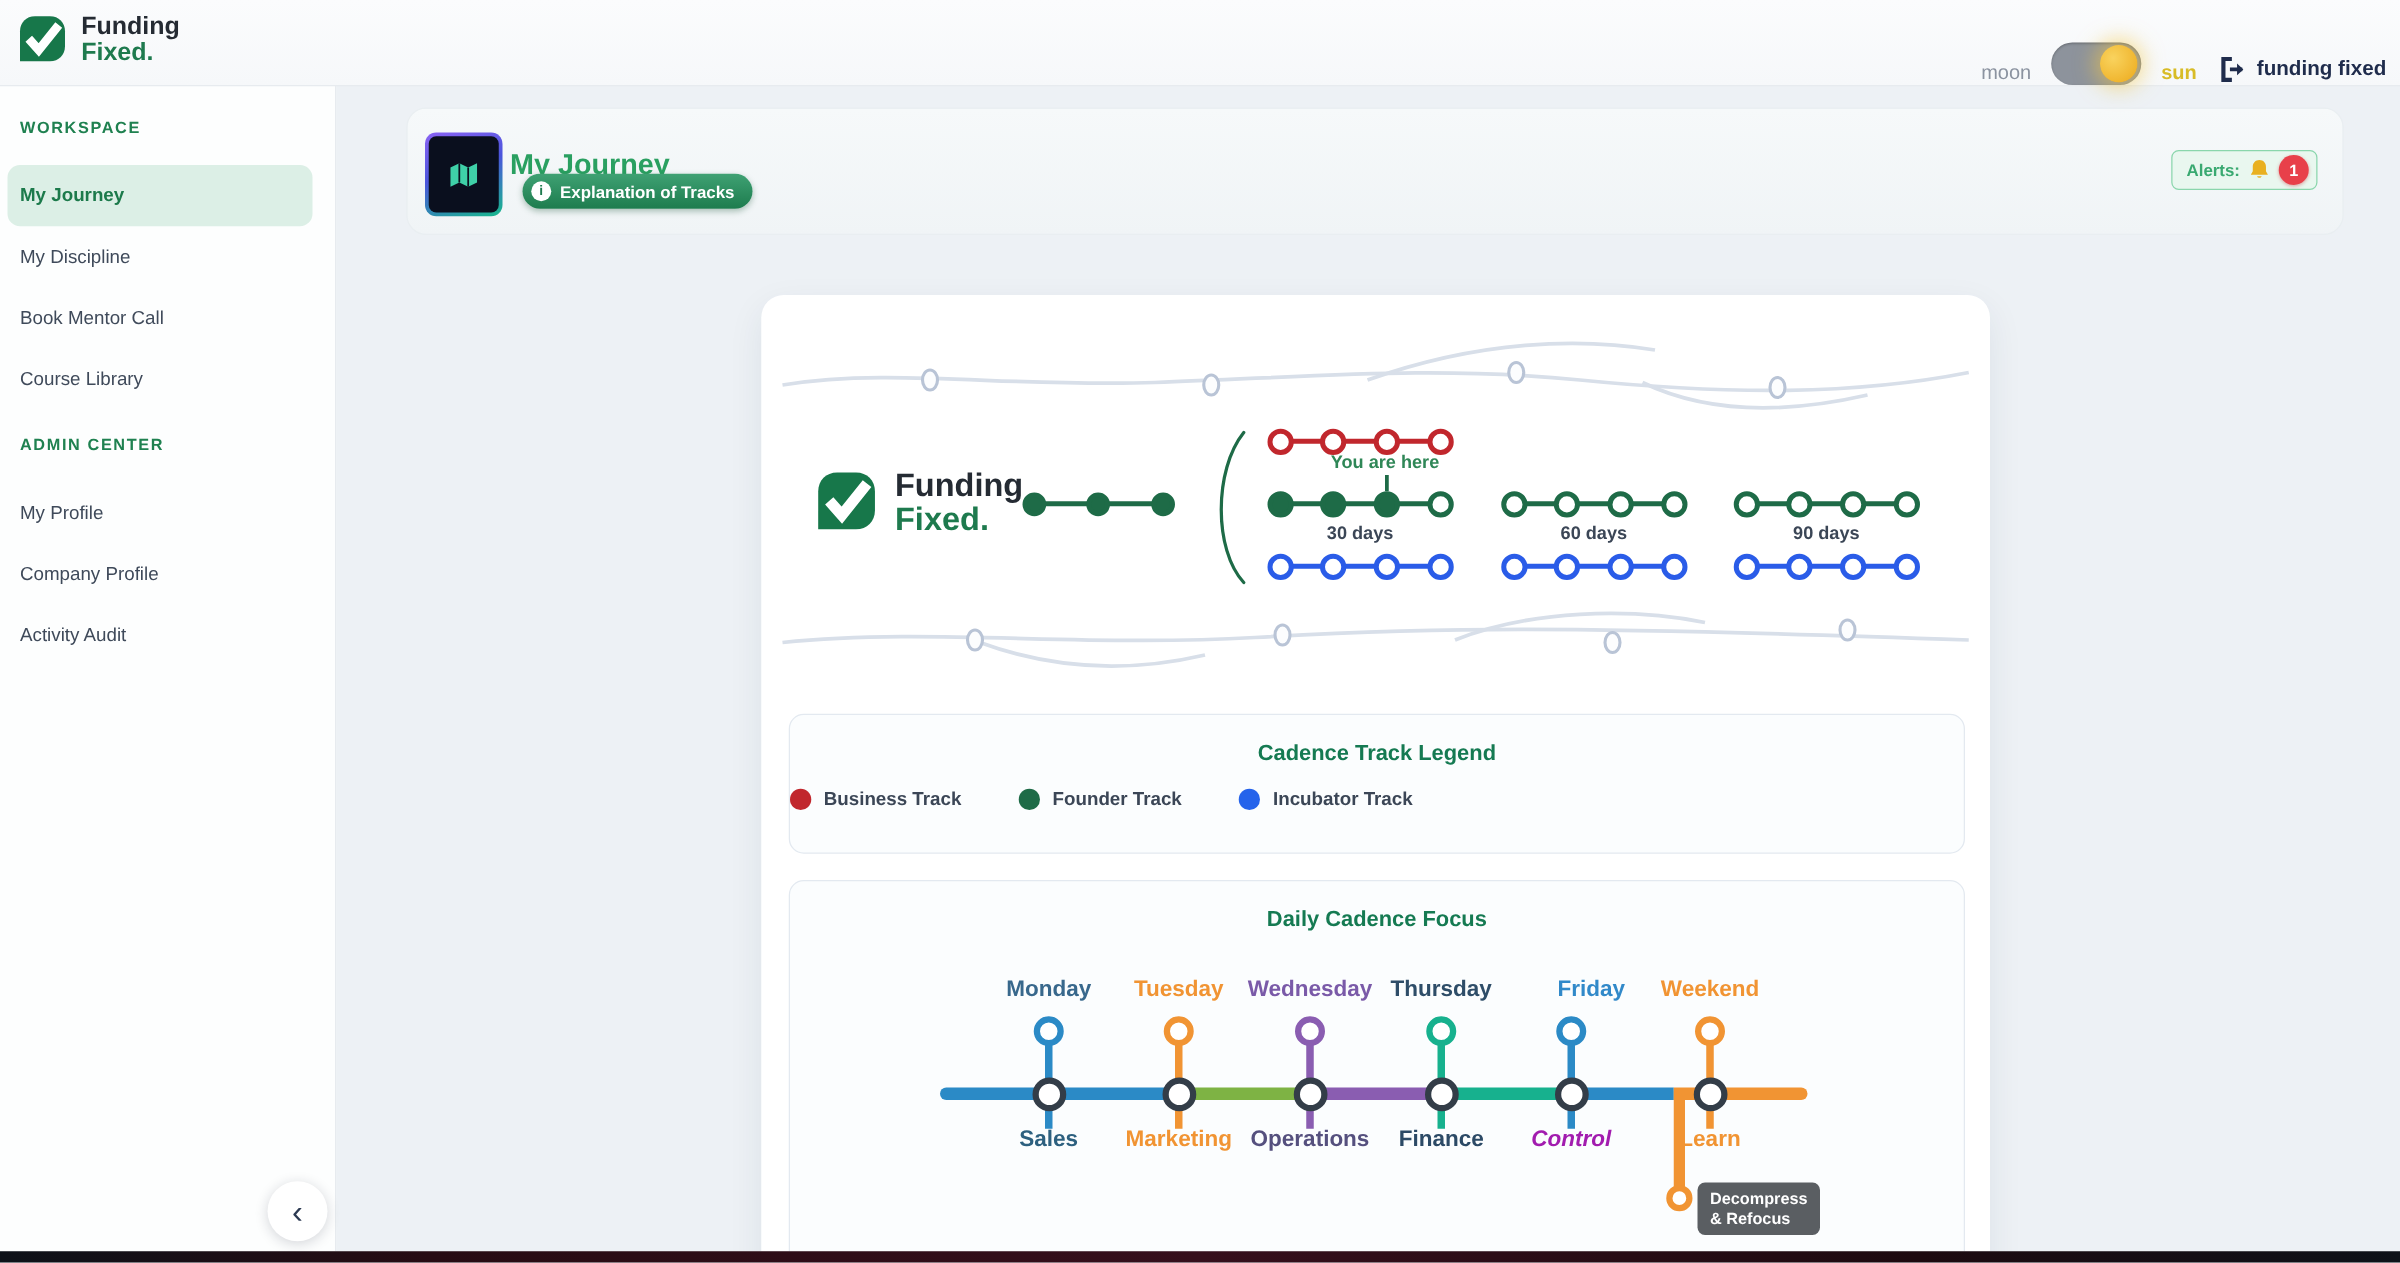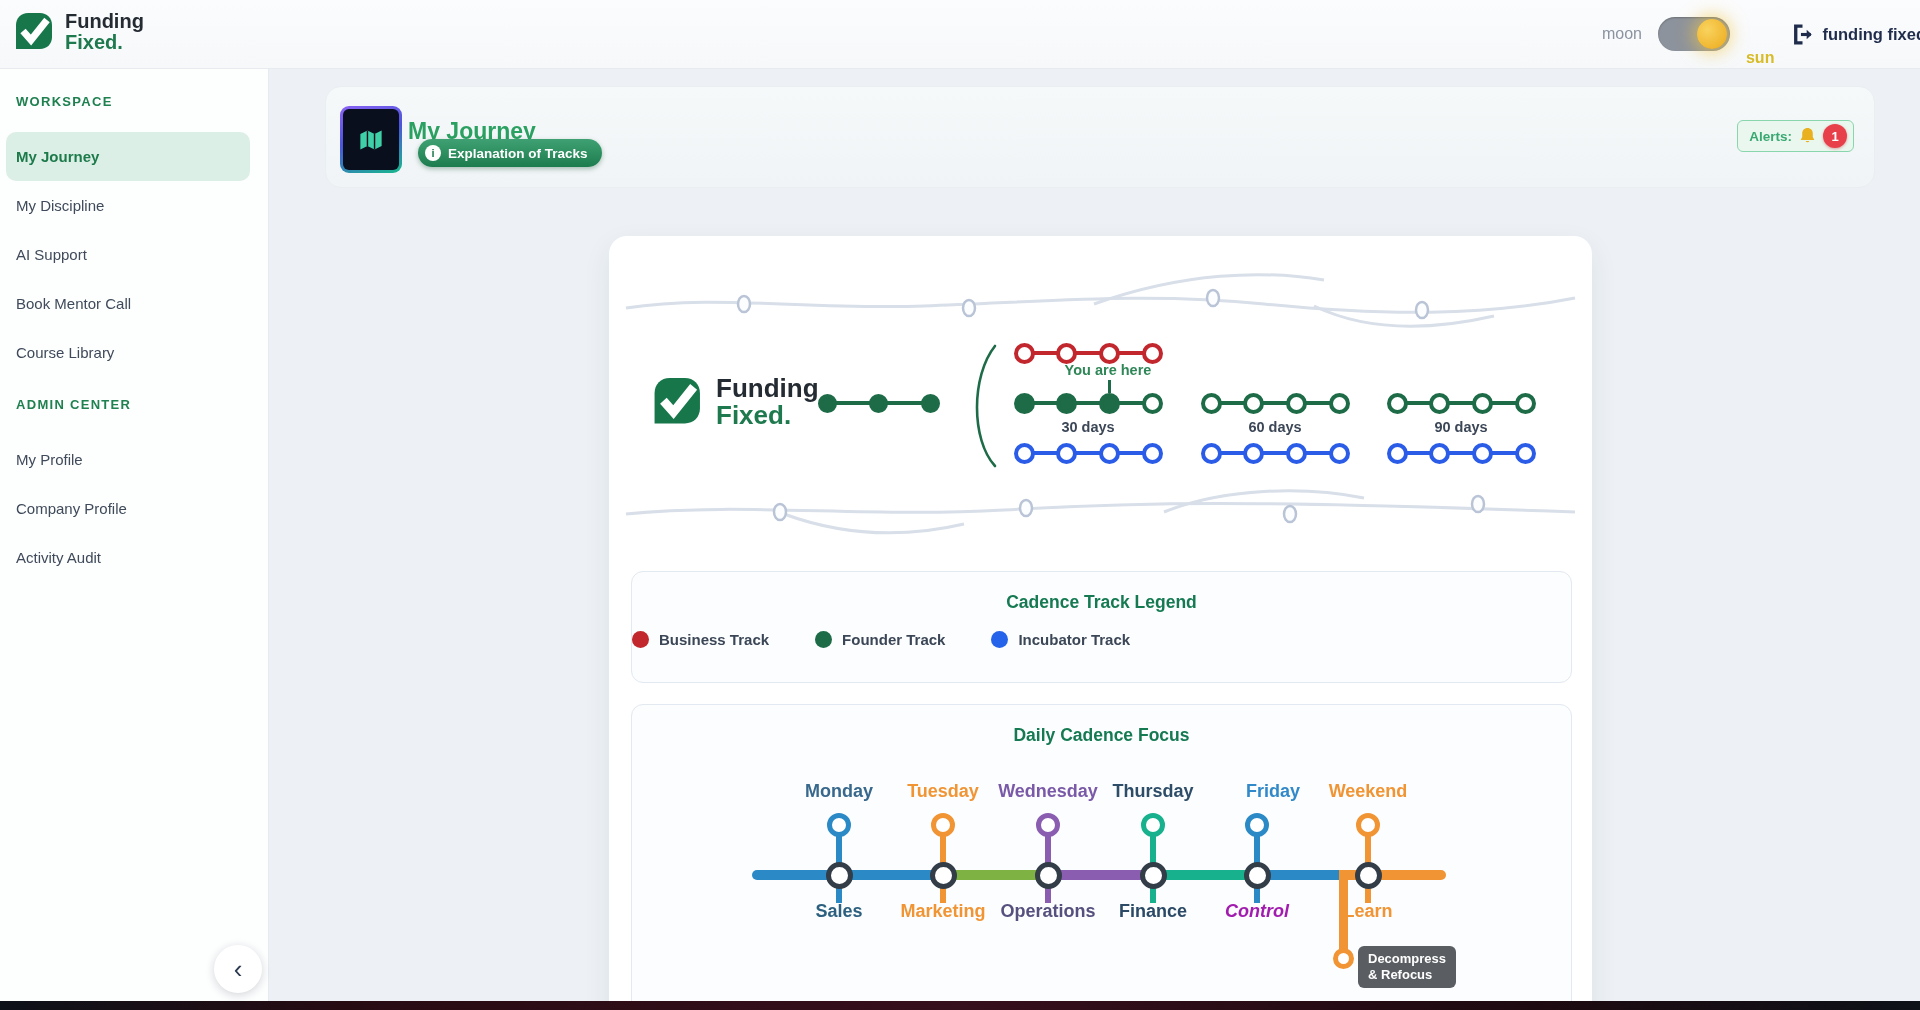--- a/index.html
+++ b/index.html
@@ -5,21 +5,21 @@
   html,body{margin:0;padding:0;width:1920px;height:1010px;overflow:hidden;
     font-family:"Liberation Sans",sans-serif;background:#edf1f5;}
   .abs{position:absolute;box-sizing:border-box;}
 
   
   .topbar{position:absolute;top:0;left:0;right:0;height:68px;z-index:5;
     background:linear-gradient(180deg,#fbfcfd,#f6f8fa);border-bottom:1px solid #e7ebef;}
   .brand{position:absolute;left:10px;top:9px;display:flex;align-items:center;gap:9px;}
   .brand-text{display:flex;flex-direction:column;font-size:20px;font-weight:700;line-height:21px;color:#252b33;}
   .brand-text .green{color:#1e7a4e;}
-  .topbar-right{position:absolute;right:0;top:0;height:68px;display:flex;align-items:center;gap:16px;overflow:visible;}
+  .topbar-right{position:absolute;right:17px;top:0;height:68px;display:flex;align-items:flex-end;gap:16px;overflow:visible;}
   .moon-label{color:#8b93a0;font-size:16px;}
   .toggle{width:72px;height:34px;border-radius:17px;background:#8d939c;position:relative;cursor:pointer;
     box-shadow:inset 0 1px 2px rgba(0,0,0,.25);}
   .toggle .knob{position:absolute;right:3px;top:2px;width:30px;height:30px;border-radius:50%;
     background:radial-gradient(circle at 35% 35%,#f9d35e,#eca91b);box-shadow:0 0 16px 5px rgba(244,198,66,.55);}
   .sun-label{color:#d8bc27;font-size:16px;font-weight:700;margin-top:48px;}
   .logout{display:flex;align-items:center;gap:7px;color:#1f2c4c;font-weight:700;font-size:16.5px;
     white-space:nowrap;margin-right:-6px;cursor:pointer;}
 
   
@@ -116,23 +116,20 @@
 </header>
 
 <aside class="sidebar">
   <nav id="sidebar-nav">
       <div class="side-title">WORKSPACE</div>
       <div class="side-item active">
         <span>My Journey</span>
       </div>
       <div class="side-item">
         <span>My Discipline</span>
-      </div>
-      <div class="side-item">
-        <span>AI Support</span>
       </div>
       <div class="side-item">
         <span>Book Mentor Call</span>
       </div>
       <div class="side-item">
         <span>Course Library</span>
       </div>
       <div class="side-title">ADMIN CENTER</div>
       <div class="side-item">
         <span>My Profile</span>

